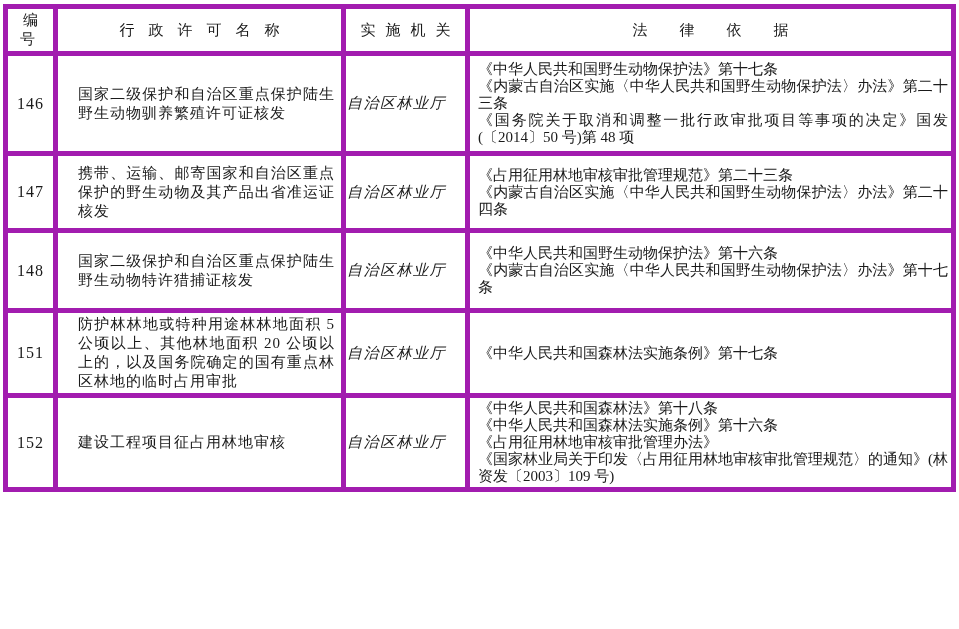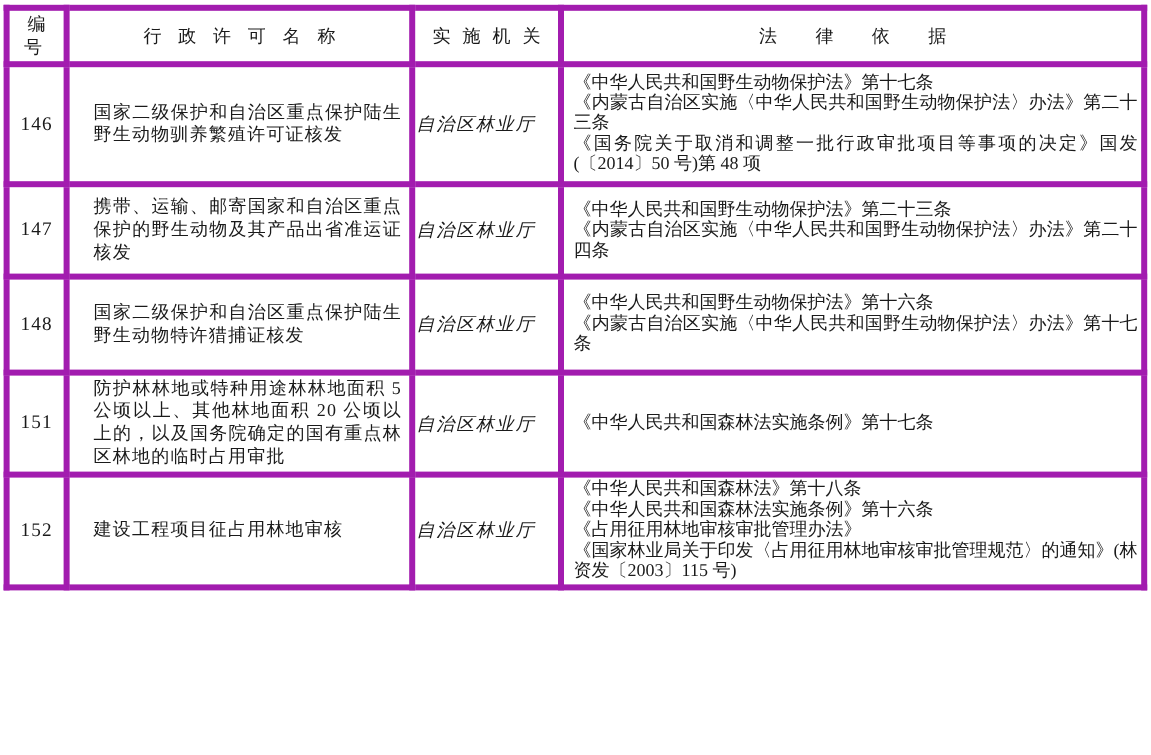--- a/index.html
+++ b/index.html
@@ -101,21 +101,21 @@
             <div class="legal-line">《中华人民共和国野生动物保护法》第十七条</div>
             <div class="legal-line">《内蒙古自治区实施〈中华人民共和国野生动物保护法〉办法》第二十三条</div>
             <div class="legal-line">《国务院关于取消和调整一批行政审批项目等事项的决定》国发(〔2014〕50 号)第 48 项</div>
           </td>
         </tr>
         <tr>
           <td class="col-id">147</td>
           <td class="col-name">携带、运输、邮寄国家和自治区重点保护的野生动物及其产品出省准运证核发</td>
           <td class="col-agency">自治区林业厅</td>
           <td class="col-legal">
-            <div class="legal-line">《中华人民共和国野生动物保护法》第二十三条</div>
+            <div class="legal-line">《占用征用林地审核审批管理规范》第二十三条</div>
             <div class="legal-line">《内蒙古自治区实施〈中华人民共和国野生动物保护法〉办法》第二十四条</div>
           </td>
         </tr>
         <tr>
           <td class="col-id">148</td>
           <td class="col-name">国家二级保护和自治区重点保护陆生野生动物特许猎捕证核发</td>
           <td class="col-agency">自治区林业厅</td>
           <td class="col-legal">
             <div class="legal-line">《中华人民共和国野生动物保护法》第十六条</div>
             <div class="legal-line">《内蒙古自治区实施〈中华人民共和国野生动物保护法〉办法》第十七条</div>
@@ -130,18 +130,18 @@
           </td>
         </tr>
         <tr>
           <td class="col-id">152</td>
           <td class="col-name">建设工程项目征占用林地审核</td>
           <td class="col-agency">自治区林业厅</td>
           <td class="col-legal">
             <div class="legal-line">《中华人民共和国森林法》第十八条</div>
             <div class="legal-line">《中华人民共和国森林法实施条例》第十六条</div>
             <div class="legal-line">《占用征用林地审核审批管理办法》</div>
-            <div class="legal-line">《国家林业局关于印发〈占用征用林地审核审批管理规范〉的通知》(林资发〔2003〕115 号)</div>
+            <div class="legal-line">《国家林业局关于印发〈占用征用林地审核审批管理规范〉的通知》(林资发〔2003〕109 号)</div>
           </td>
         </tr>
       </tbody>
   </table>
 </div>
 
 </body></html>

